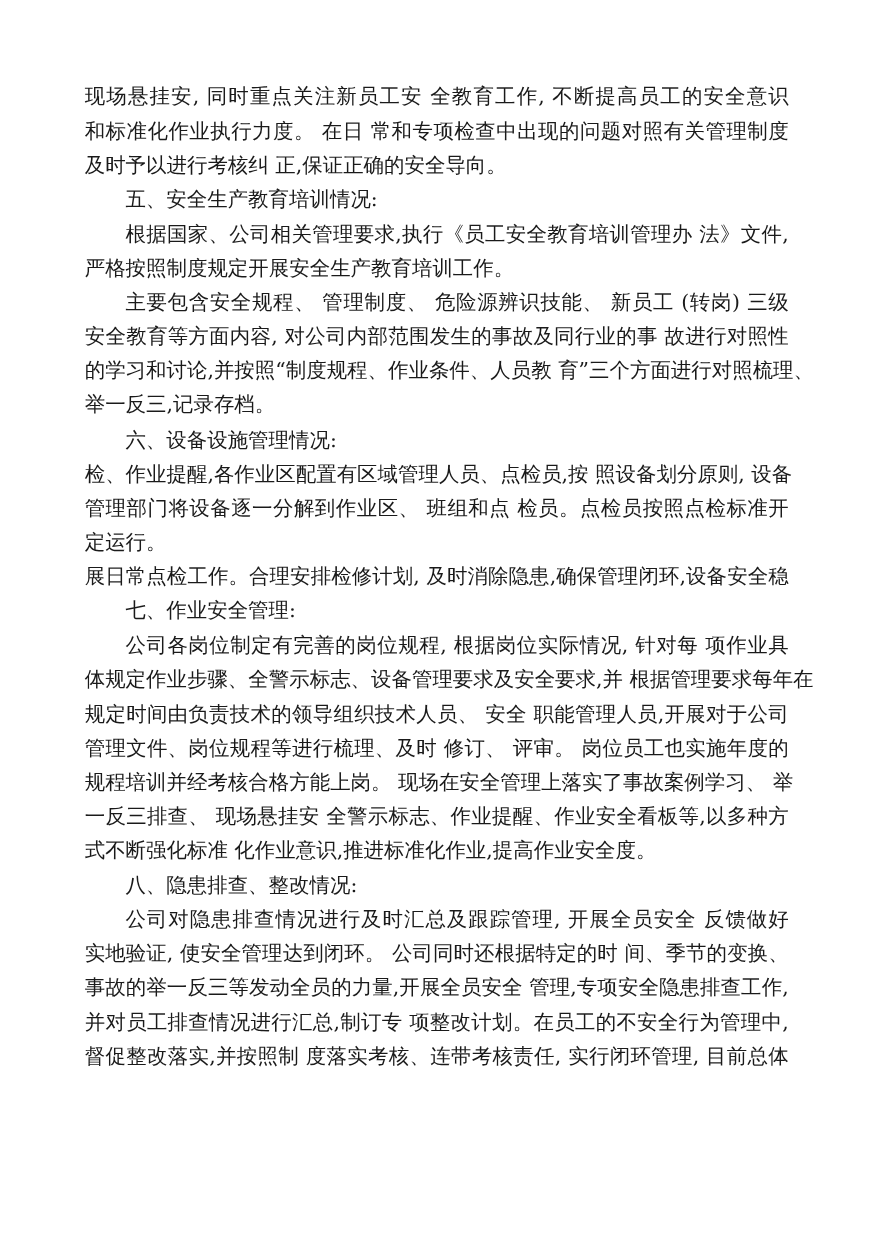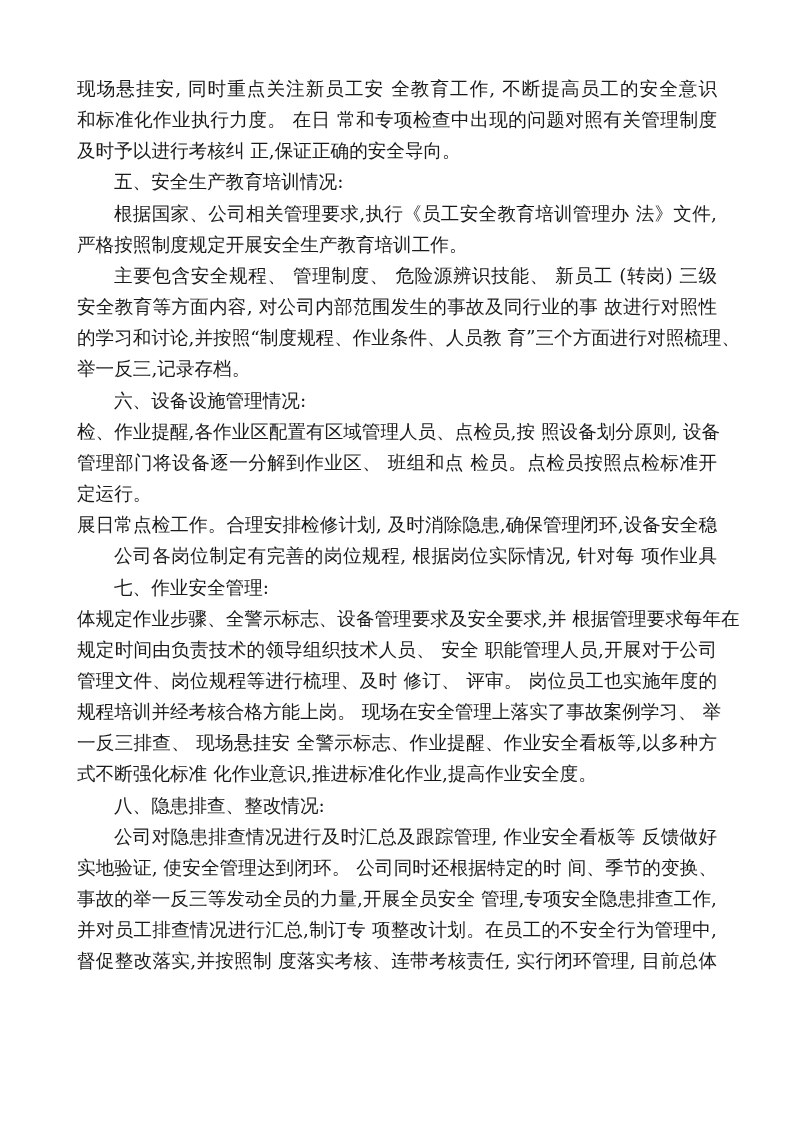--- a/index.html
+++ b/index.html
@@ -35,27 +35,27 @@
   <div class="line last">严格按照制度规定开展安全生产教育培训工作。</div>
   <div class="line indent">主要包含安全规程、 管理制度、 危险源辨识技能、 新员工 (转岗) 三级</div>
   <div class="line">安全教育等方面内容, 对公司内部范围发生的事故及同行业的事  故进行对照性</div>
   <div class="line">的学习和讨论,并按照“制度规程、作业条件、人员教  育”三个方面进行对照梳理、</div>
   <div class="line last">举一反三,记录存档。</div>
   <div class="line indent last">六、设备设施管理情况:</div>
   <div class="line">检、作业提醒,各作业区配置有区域管理人员、点检员,按  照设备划分原则, 设备</div>
   <div class="line">管理部门将设备逐一分解到作业区、  班组和点  检员。点检员按照点检标准开</div>
   <div class="line last">定运行。</div>
   <div class="line">展日常点检工作。合理安排检修计划, 及时消除隐患,确保管理闭环,设备安全稳</div>
+  <div class="line indent last">七、作业安全管理:</div>
   <div class="line indent">公司各岗位制定有完善的岗位规程, 根据岗位实际情况, 针对每  项作业具</div>
-  <div class="line indent last">七、作业安全管理:</div>
   <div class="line">体规定作业步骤、全警示标志、设备管理要求及安全要求,并  根据管理要求每年在</div>
   <div class="line">规定时间由负责技术的领导组织技术人员、  安全  职能管理人员,开展对于公司</div>
   <div class="line">管理文件、岗位规程等进行梳理、及时  修订、  评审。 岗位员工也实施年度的</div>
   <div class="line">规程培训并经考核合格方能上岗。 现场在安全管理上落实了事故案例学习、 举</div>
   <div class="line">一反三排查、  现场悬挂安  全警示标志、作业提醒、作业安全看板等,以多种方</div>
   <div class="line last">式不断强化标准  化作业意识,推进标准化作业,提高作业安全度。</div>
   <div class="line indent last">八、隐患排查、整改情况:</div>
-  <div class="line indent">公司对隐患排查情况进行及时汇总及跟踪管理, 作业安全看板等  反馈做好</div>
+  <div class="line indent">公司对隐患排查情况进行及时汇总及跟踪管理, 开展全员安全  反馈做好</div>
   <div class="line">实地验证, 使安全管理达到闭环。  公司同时还根据特定的时  间、季节的变换、</div>
   <div class="line">事故的举一反三等发动全员的力量,开展全员安全  管理,专项安全隐患排查工作,</div>
   <div class="line">并对员工排查情况进行汇总,制订专  项整改计划。在员工的不安全行为管理中,</div>
   <div class="line">督促整改落实,并按照制  度落实考核、连带考核责任, 实行闭环管理, 目前总体</div>
 </div>
 
 </body></html>

